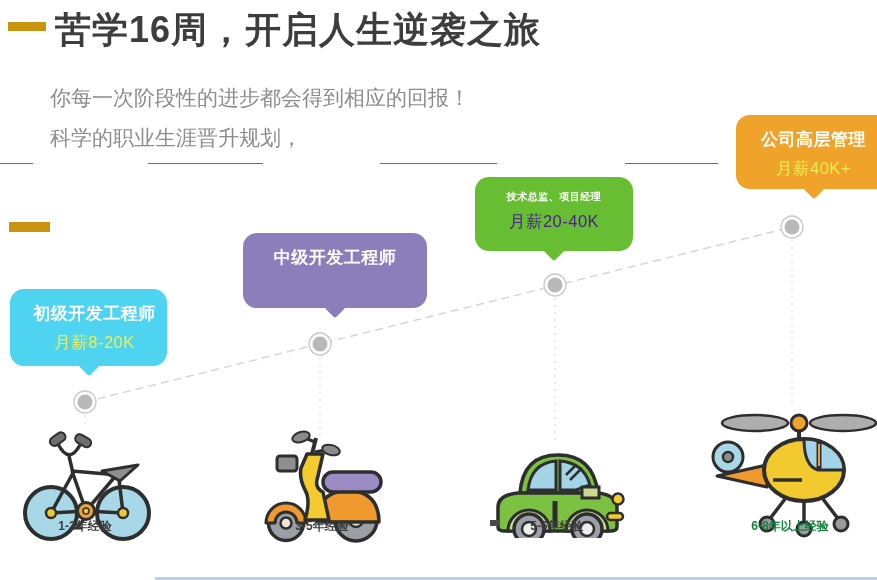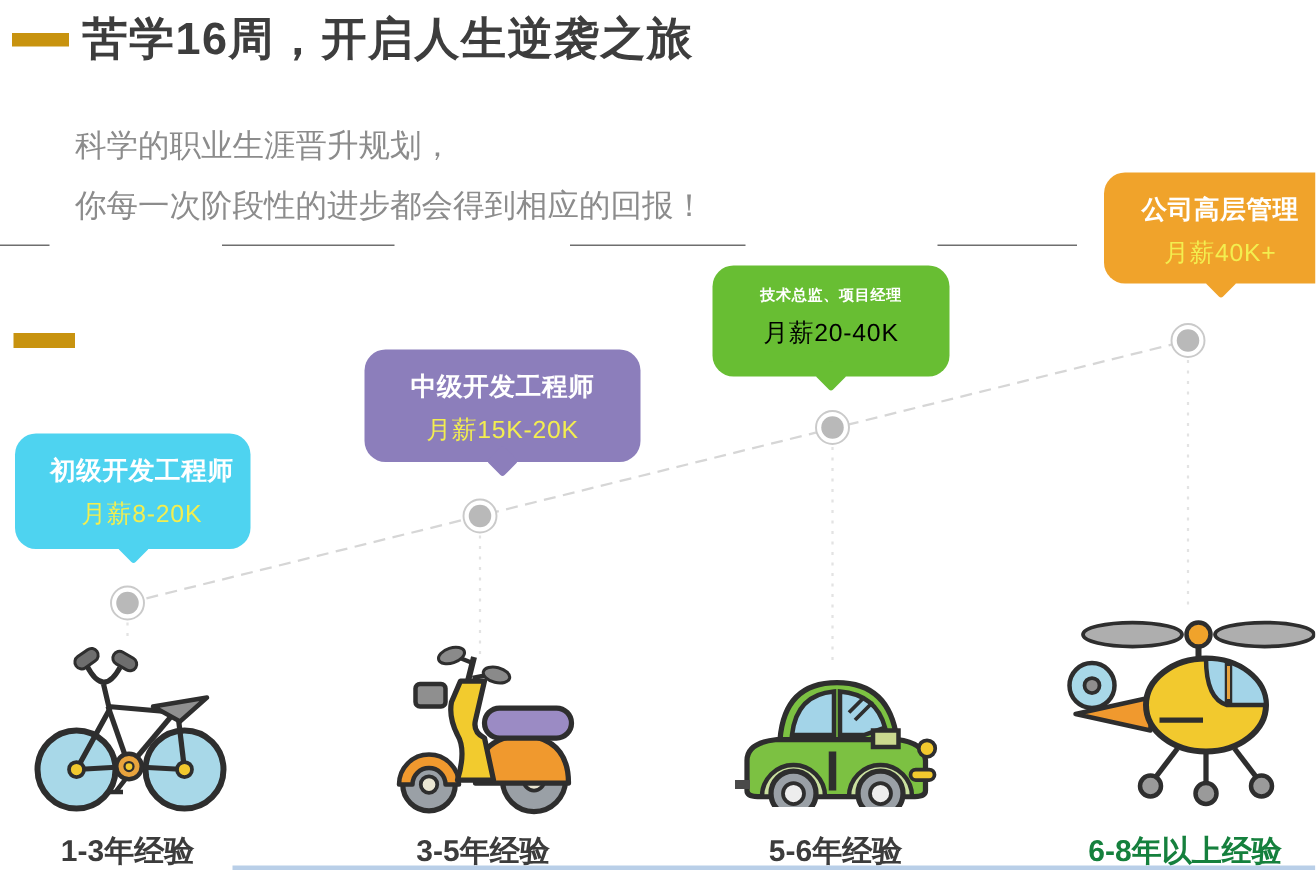--- a/index.html
+++ b/index.html
@@ -14,21 +14,21 @@
   }
   .accent-dash {
     position: absolute;
     background: #C8930F;
   }
   .dash-top { left: 8px; top: 22px; width: 38px; height: 9px; }
   .dash-mid { left: 9px; top: 222px; width: 41px; height: 10px; }
   .page-title {
     position: absolute;
     left: 55px; top: 6px;
-    font-size: 30px;
+    font-size: 36px;
     font-weight: bold;
     color: #3D3D3D;
     letter-spacing: 1px;
     white-space: nowrap;
   }
   .subtitle {
     position: absolute;
     left: 50px; top: 78px;
     font-size: 21px;
     color: #8C8C8C;
@@ -87,23 +87,23 @@
   .bubble-4 { left: 736px; top: 115px; width: 155px; height: 74px; }
   .vehicle {
     position: absolute;
   }
   .veh-1 { left: 18px;  top: 429px; }
   .veh-2 { left: 253px; top: 428px; }
   .veh-3 { left: 490px; top: 443px; }
   .veh-4 { left: 703px; top: 410px; }
   .exp-label {
     position: absolute;
-    top: 554px;
+    top: 518px;
     transform: translateX(-50%);
-    font-size: 20px;
+    font-size: 12px;
     font-weight: 600;
     color: #3C3C3C;
     white-space: nowrap;
   }
   .exp-1 { left: 85px; }
   .exp-2 { left: 322px; }
   .exp-3 { left: 557px; }
   .exp-4 { left: 790px; }
   .bottom-line {
     position: absolute;
@@ -113,22 +113,22 @@
   }
 </style>
 </head>
 <body>
 
 <div class="canvas">
 
   <div class="accent-dash dash-top" style="background-color: rgb(200, 147, 15);"></div>
   <h1 class="page-title" style="color: rgb(61, 61, 61);">苦学16周，开启人生逆袭之旅</h1>
   <div class="subtitle" style="color: rgb(140, 140, 140);">
+    <div>你每一次阶段性的进步都会得到相应的回报！</div>
     <div>科学的职业生涯晋升规划，</div>
-    <div>你每一次阶段性的进步都会得到相应的回报！</div>
   </div>
 
   <div class="rule rule-1"></div>
   <div class="rule rule-2"></div>
   <div class="rule rule-3"></div>
   <div class="rule rule-4"></div>
 
   <div class="accent-dash dash-mid" style="background-color: rgb(200, 147, 15);"></div>
 
   <svg class="connector-svg" viewBox="0 0 877 580">
@@ -156,26 +156,25 @@
   </svg>
 
   <div class="bubble bubble-1" style="background-color: rgb(78, 211, 240); padding-left: 12px;">
     <div class="tail" style="background-color: rgb(78, 211, 240);"></div>
     <div class="role">初级开发工程师</div>
     <div class="salary" style="color: rgb(243, 238, 79);">月薪8-20K</div>
   </div>
   <div class="bubble bubble-2" style="background-color: rgb(140, 126, 187);">
     <div class="tail" style="background-color: rgb(140, 126, 187);"></div>
     <div class="role">中级开发工程师</div>
-    <div class="salary" style="color: rgb(243, 238, 79);">月薪15K-20K</div>
   </div>
   <div class="bubble bubble-3" style="background-color: rgb(104, 190, 51);">
     <div class="tail" style="background-color: rgb(104, 190, 51);"></div>
     <div class="role">技术总监、项目经理</div>
-    <div class="salary" style="color: #000000; text-align: center;">月薪20-40K</div>
+    <div class="salary" style="color: #4c1d95; text-align: center;">月薪20-40K</div>
   </div>
   <div class="bubble bubble-4" style="background-color: rgb(240, 163, 43);">
     <div class="tail" style="background-color: rgb(240, 163, 43);"></div>
     <div class="role">公司高层管理</div>
     <div class="salary" style="color: rgb(243, 238, 79);">月薪40K+</div>
   </div>
 
   <svg class="vehicle veh-1" width="135" height="115" viewBox="0 0 135 115">
     <circle cx="33" cy="84" r="26" fill="#A8D8E8" stroke="#2e2e2e" stroke-width="4"></circle>
     <circle cx="105" cy="84" r="26" fill="#A8D8E8" stroke="#2e2e2e" stroke-width="4"></circle>

